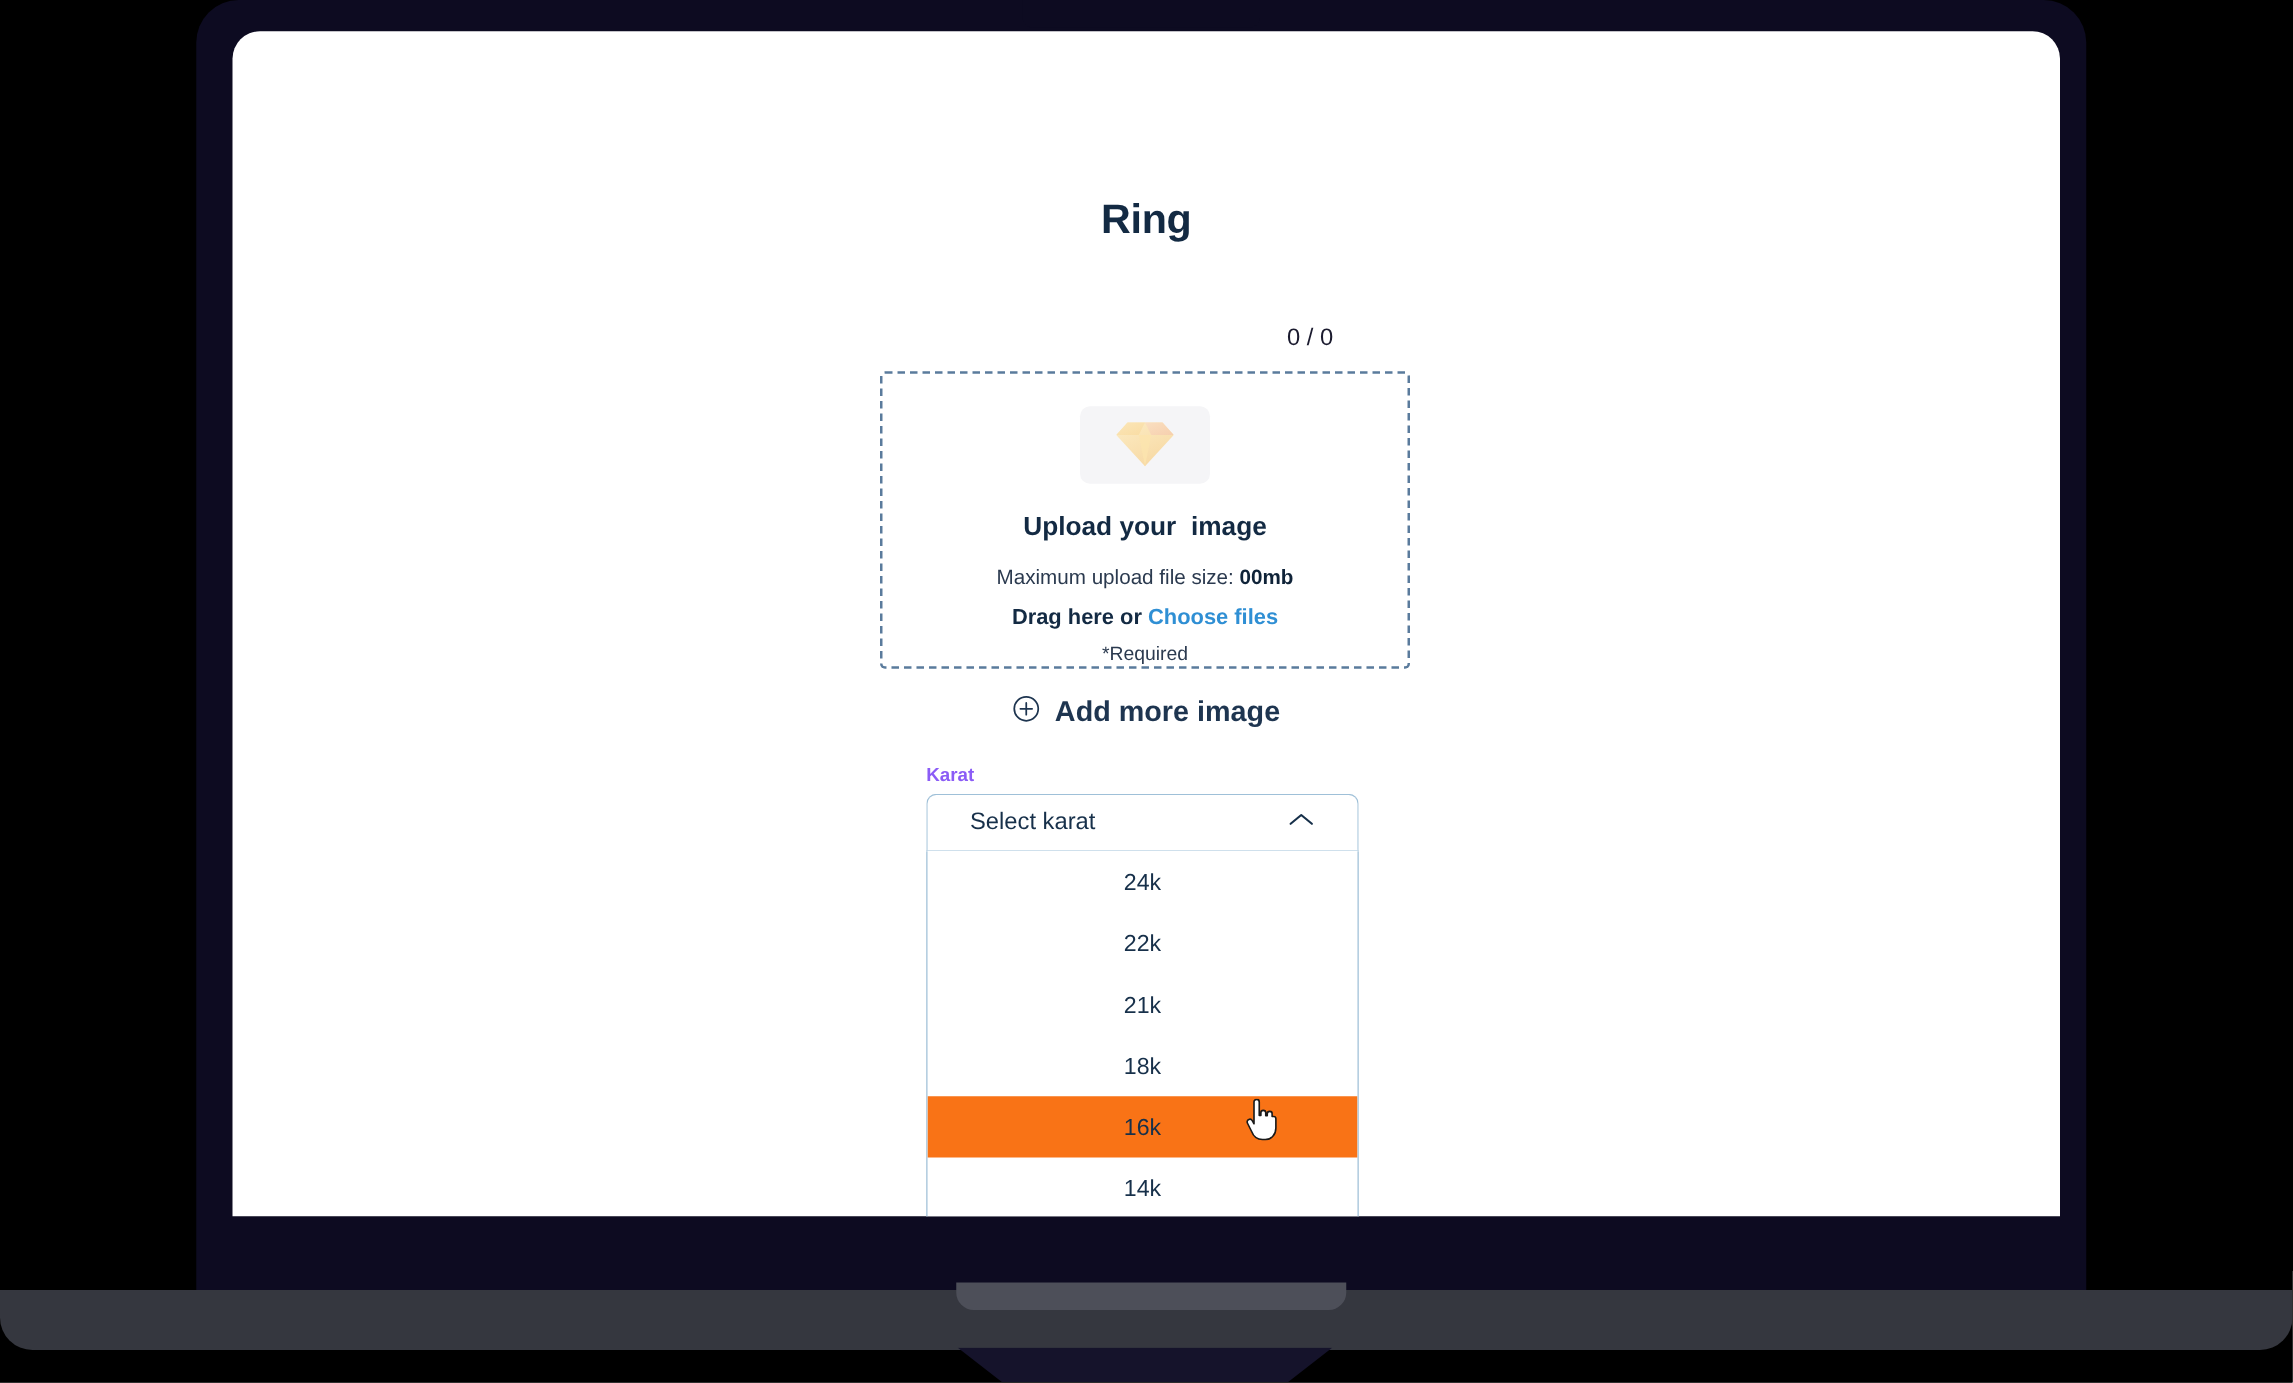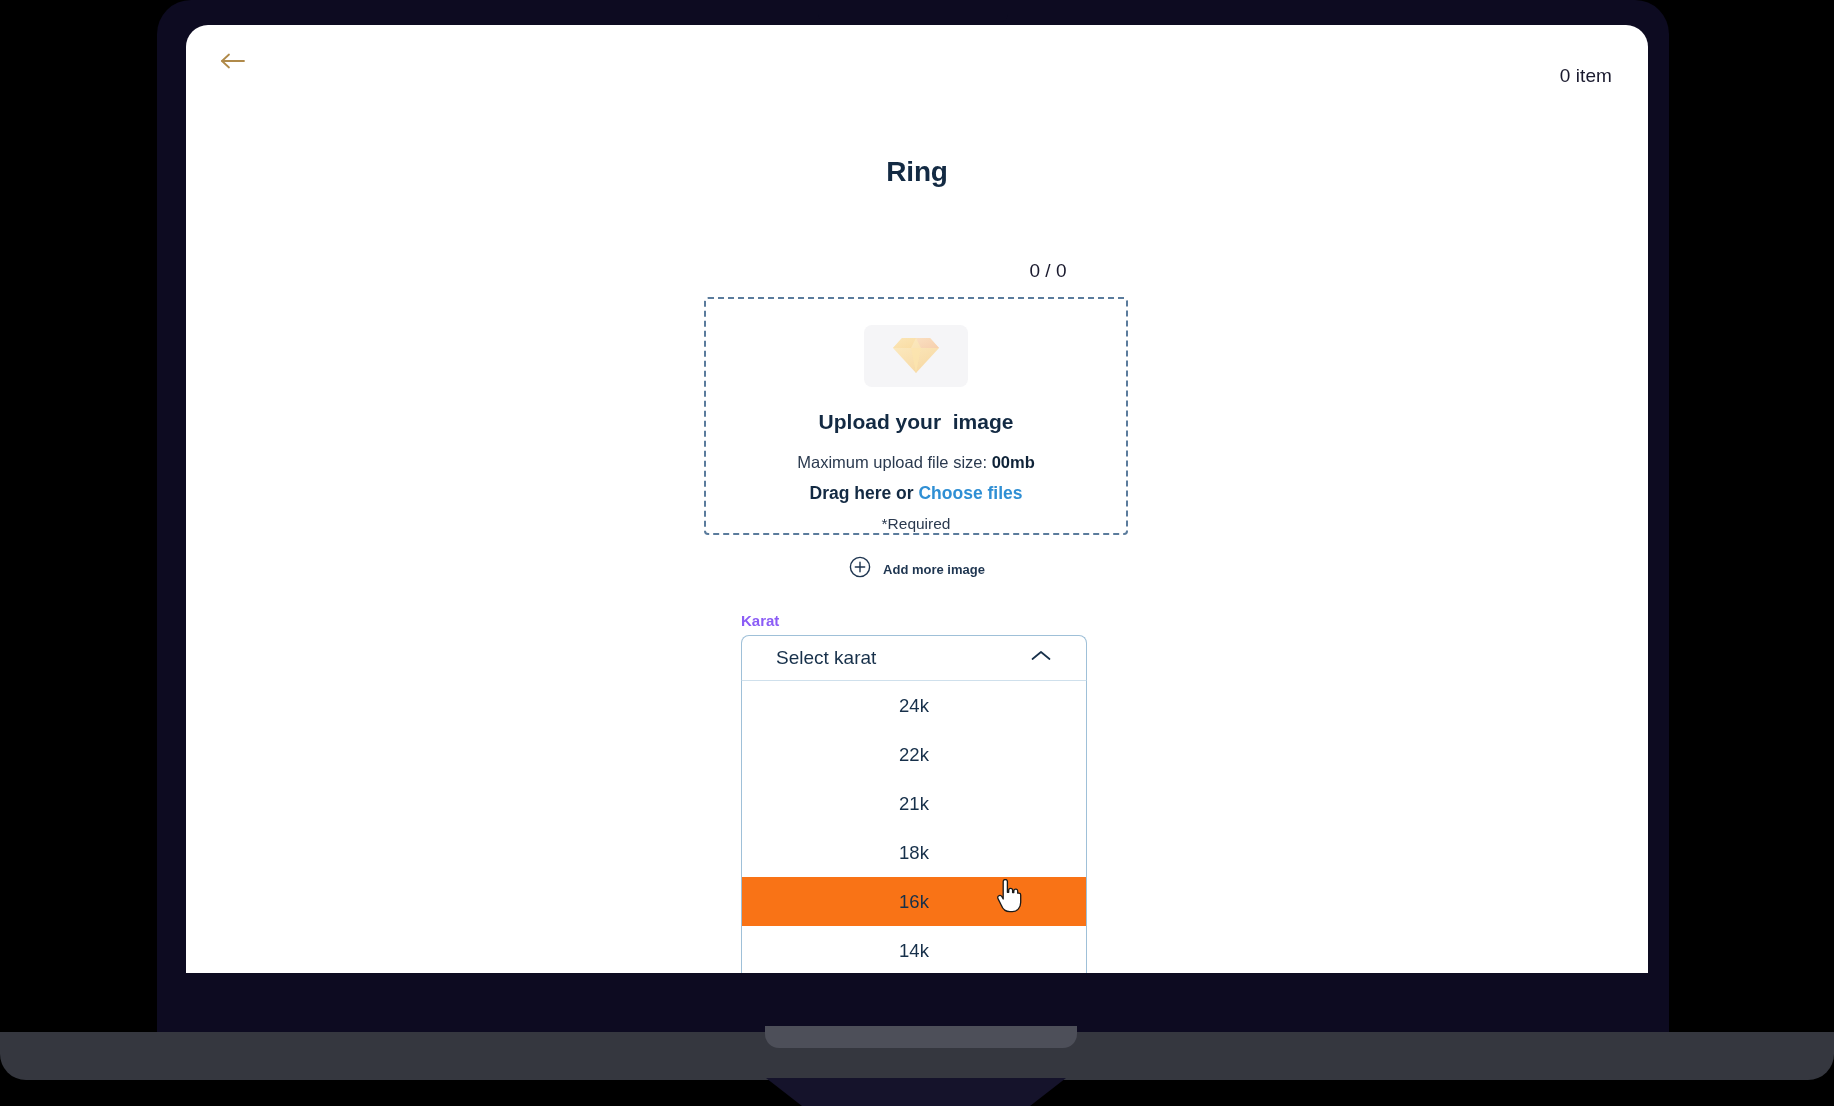--- a/index.html
+++ b/index.html
@@ -116,21 +116,21 @@
     letter-spacing: 0.1px;
   }
 
   
   .page-title {
     position: absolute;
     left: 0;
     top: 131px;
     width: 100%;
     text-align: center;
-    font-size: 28px;
+    font-size: 33px;
     font-weight: bold;
     color: #132a43;
     letter-spacing: -0.2px;
   }
 
   
   .upload-counter {
     position: absolute;
     left: 0;
     top: 235px;
@@ -204,21 +204,21 @@
     left: 0;
     top: 531px;
     width: 100%;
     display: flex;
     align-items: center;
     justify-content: center;
     gap: 12px;
     cursor: pointer;
   }
   .add-more-label {
-    font-size: 13px;
+    font-size: 23px;
     font-weight: bold;
     color: #1e3550;
   }
 
   
   .karat-label {
     position: absolute;
     left: 555px;
     top: 587px;
     font-size: 15px;
@@ -287,31 +287,20 @@
 <div id="stage">
 
   <div class="laptop-bezel"></div>
   <div class="laptop-notch"></div>
   <div class="laptop-foot"></div>
   <div class="laptop-base"></div>
   <div class="laptop-notch-bottom"></div>
 
   <div class="screen">
 
-    <div class="app-header">
-      <div class="back-btn">
-        <span>
-          <svg width="26" height="20" viewBox="0 0 26 20">
-            <path d="M2 10 H24" stroke="#b08a4a" stroke-width="1.8" fill="none" stroke-linecap="round"></path>
-            <path d="M9 3.5 L2 10 L9 16.5" stroke="#b08a4a" stroke-width="1.8" fill="none" stroke-linecap="round" stroke-linejoin="round"></path>
-          </svg>
-        </span>
-      </div>
-      <div class="item-count">0 item</div>
-    </div>
 
     <div class="page-title">Ring</div>
 
     <div class="upload-counter">
       <span>0 / 0</span>
     </div>
 
     <div class="dropzone">
       <div class="gem-tile">
         <span>

